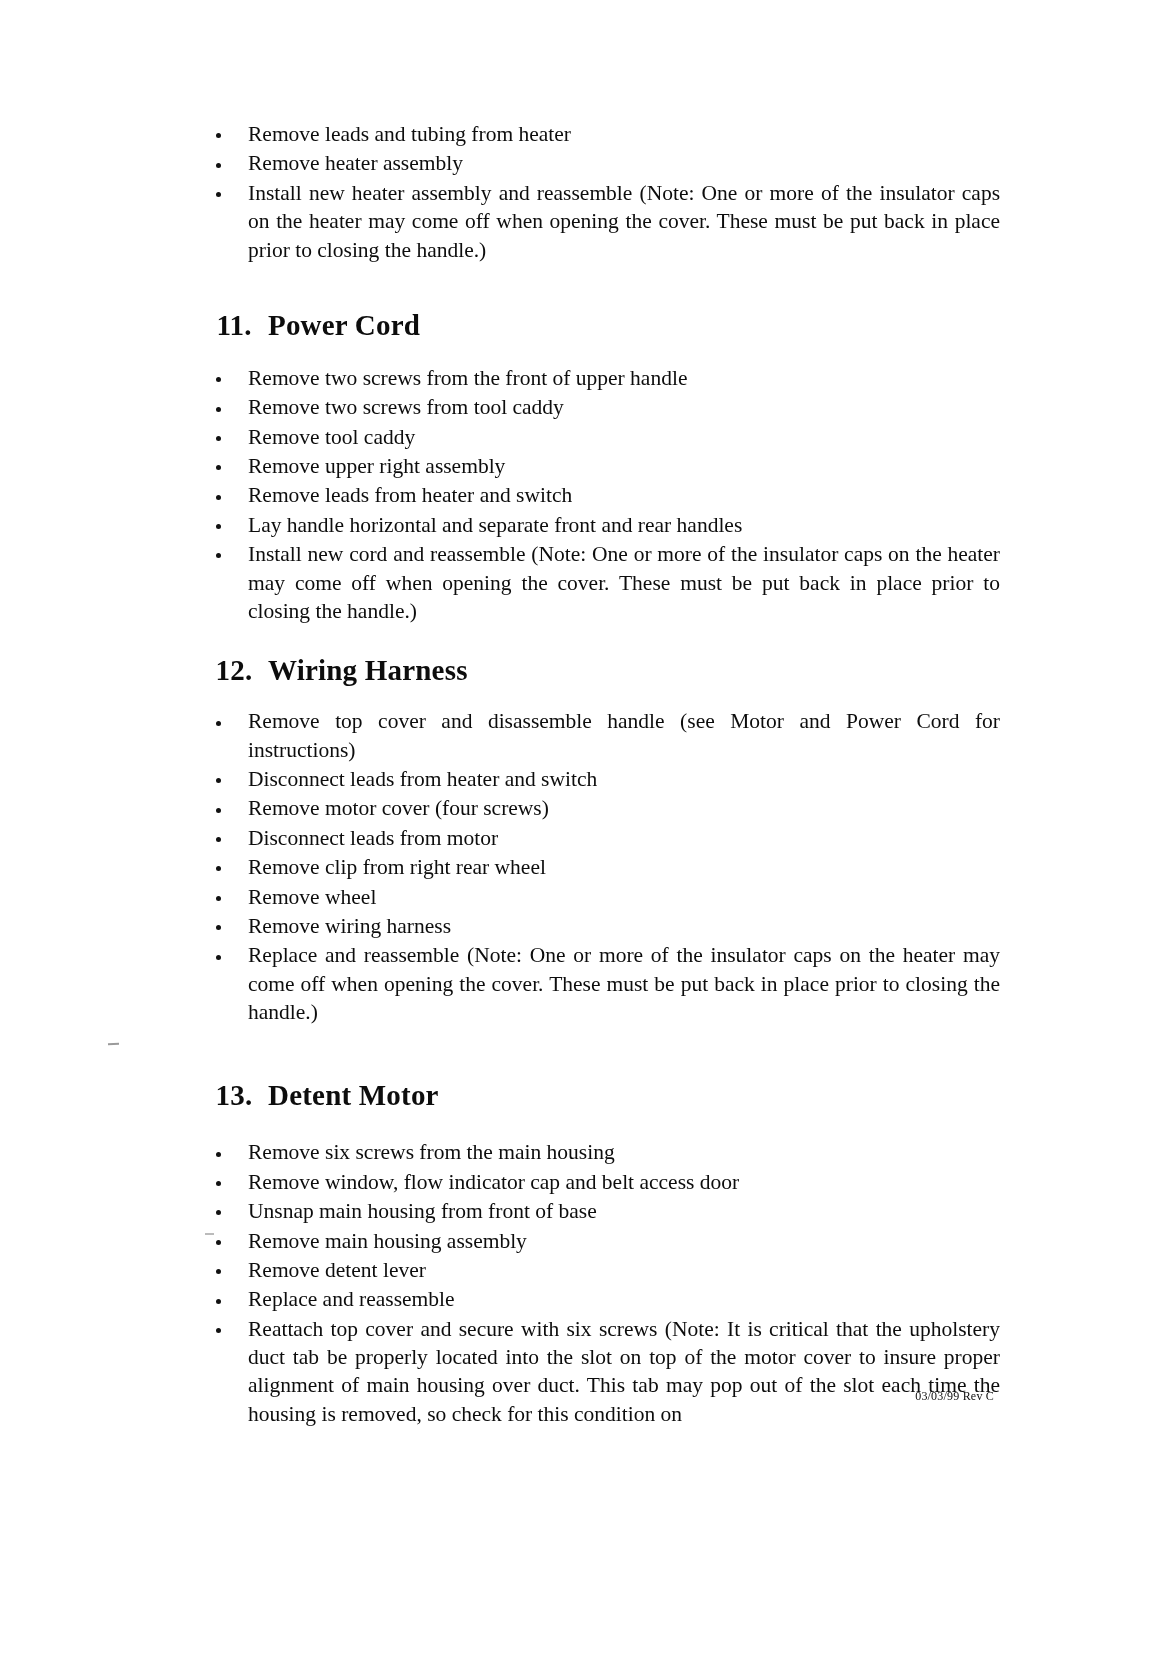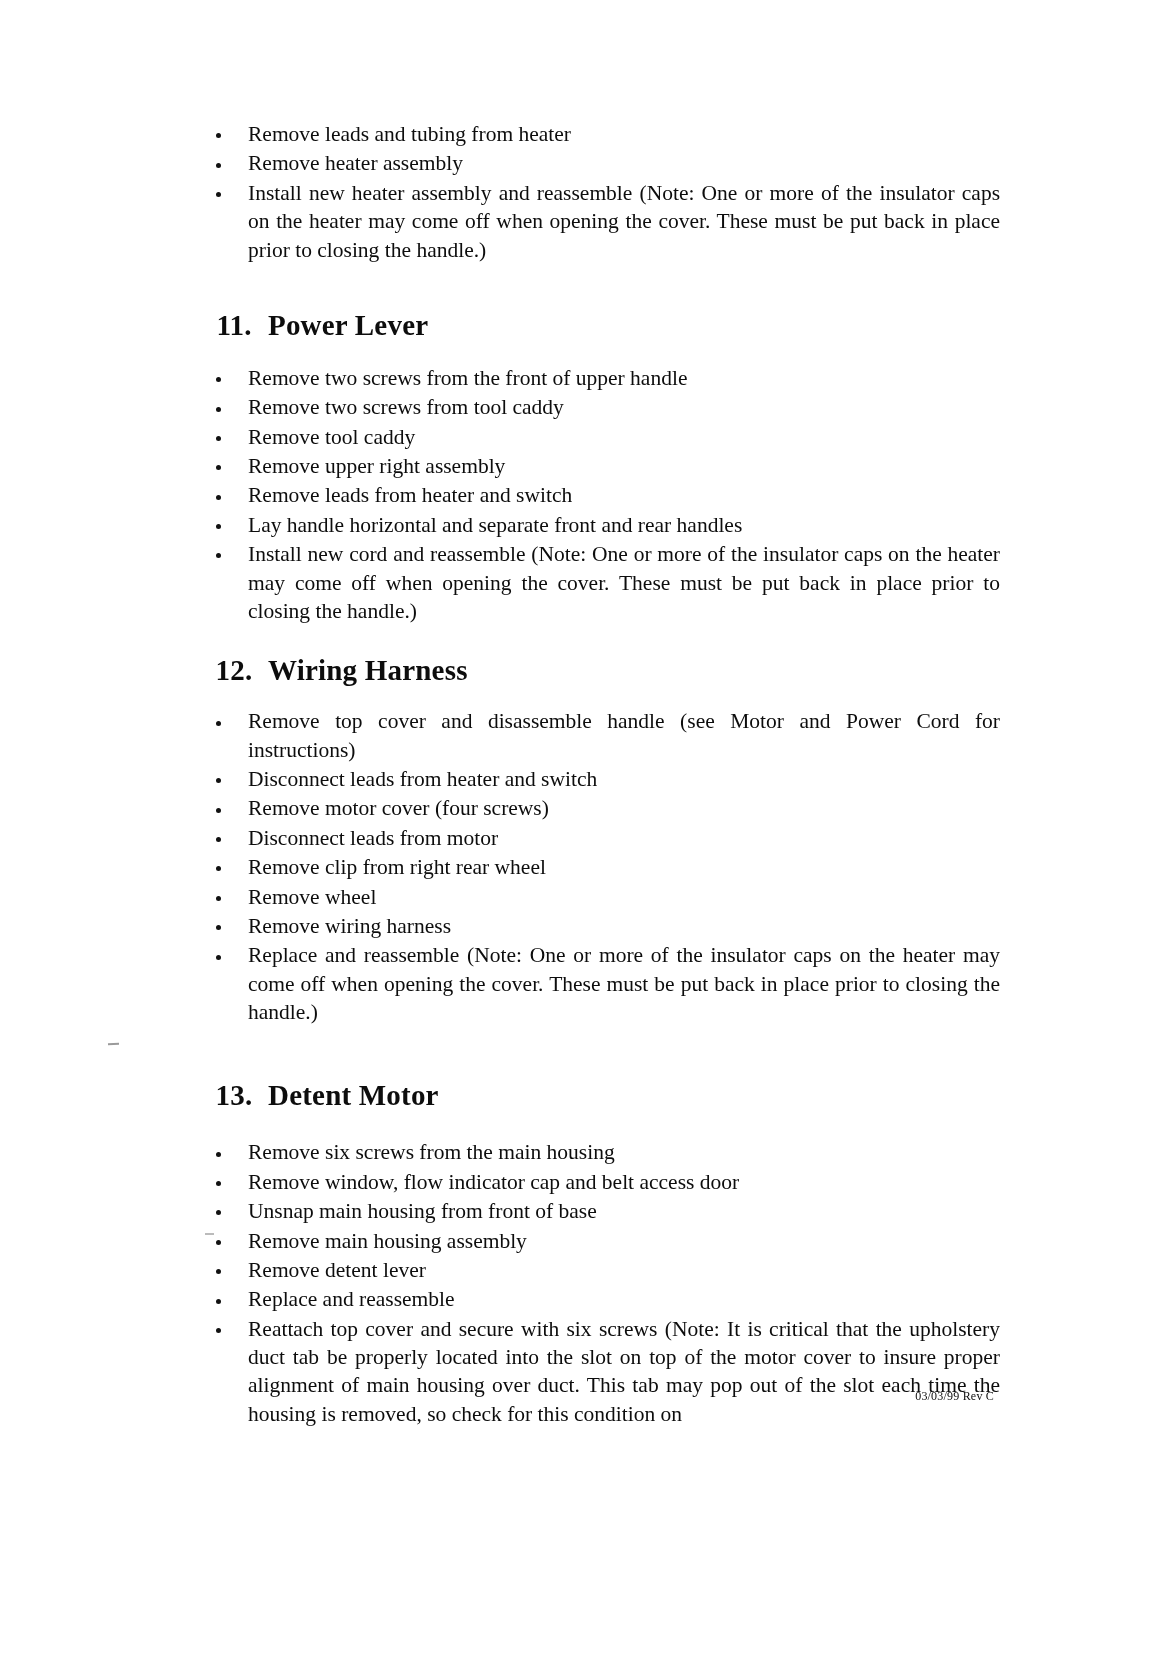--- a/index.html
+++ b/index.html
@@ -111,21 +111,21 @@
       <li>Remove leads and tubing from heater</li>
       <li>Remove heater assembly</li>
       <li>Install new heater assembly and reassemble (Note: One or more of the insulator caps on the heater may come off when opening the cover.  These must be put back in place prior to closing the handle.)</li>
     </ul>
 
     <div class="gap-after-intro"></div>
 
     <div class="sec-block">
       <h2 class="section">
         <span class="num">11.</span>
-        <span>Power Lever</span>
+        <span>Power Cord</span>
       </h2>
       <div class="gap-after-11-title"></div>
       <ul class="bullets">
         <li class="nojustify">Remove two screws from the front of upper handle</li>
         <li class="nojustify">Remove two screws from tool caddy</li>
         <li class="nojustify">Remove tool caddy</li>
         <li class="nojustify">Remove upper right assembly</li>
         <li class="nojustify">Remove leads from heater and switch</li>
         <li class="nojustify">Lay handle horizontal and separate front and rear handles</li>
         <li>Install new cord and reassemble (Note: One or more of the insulator caps on the heater may come off when opening the cover.  These must be put back in place prior to closing the handle.)</li>

